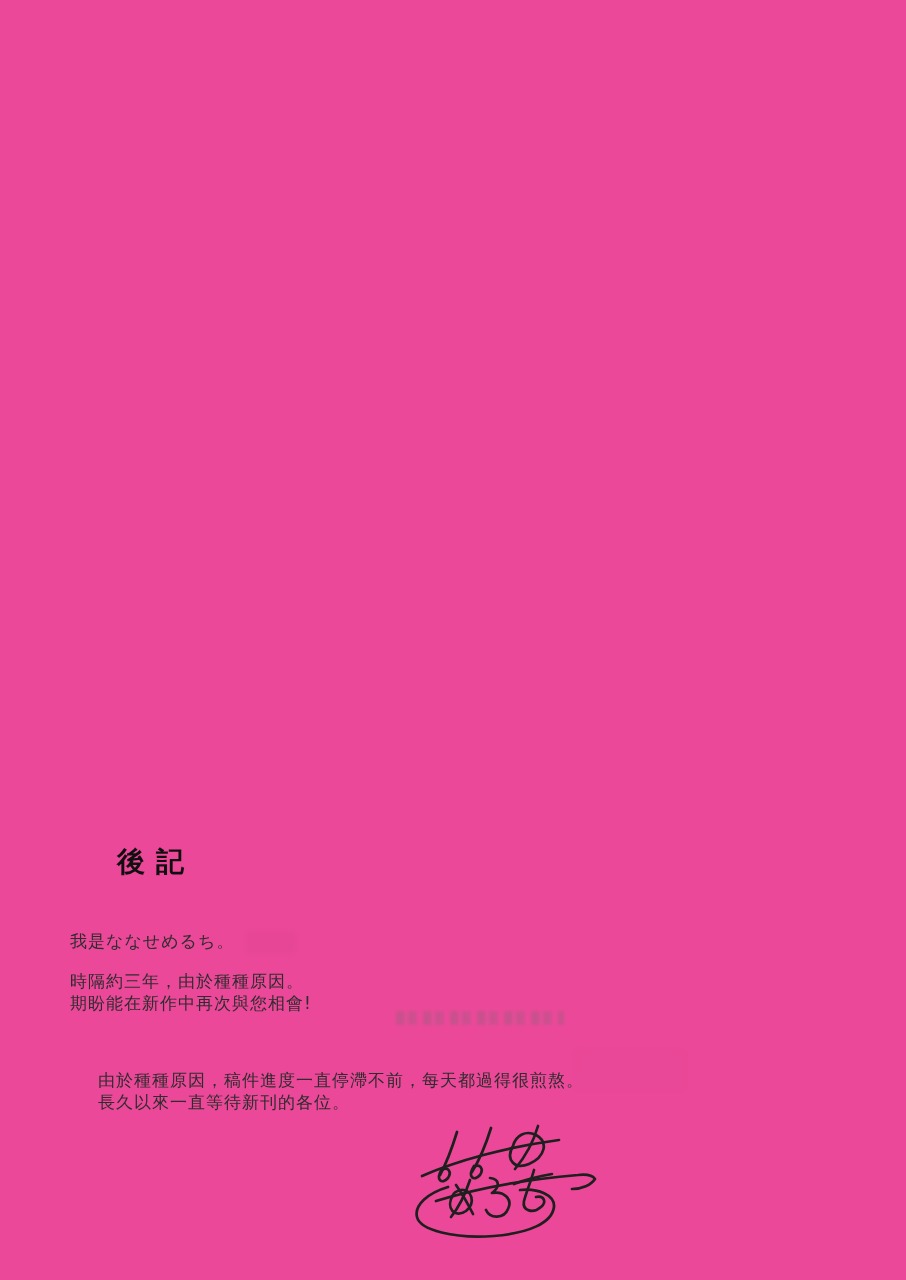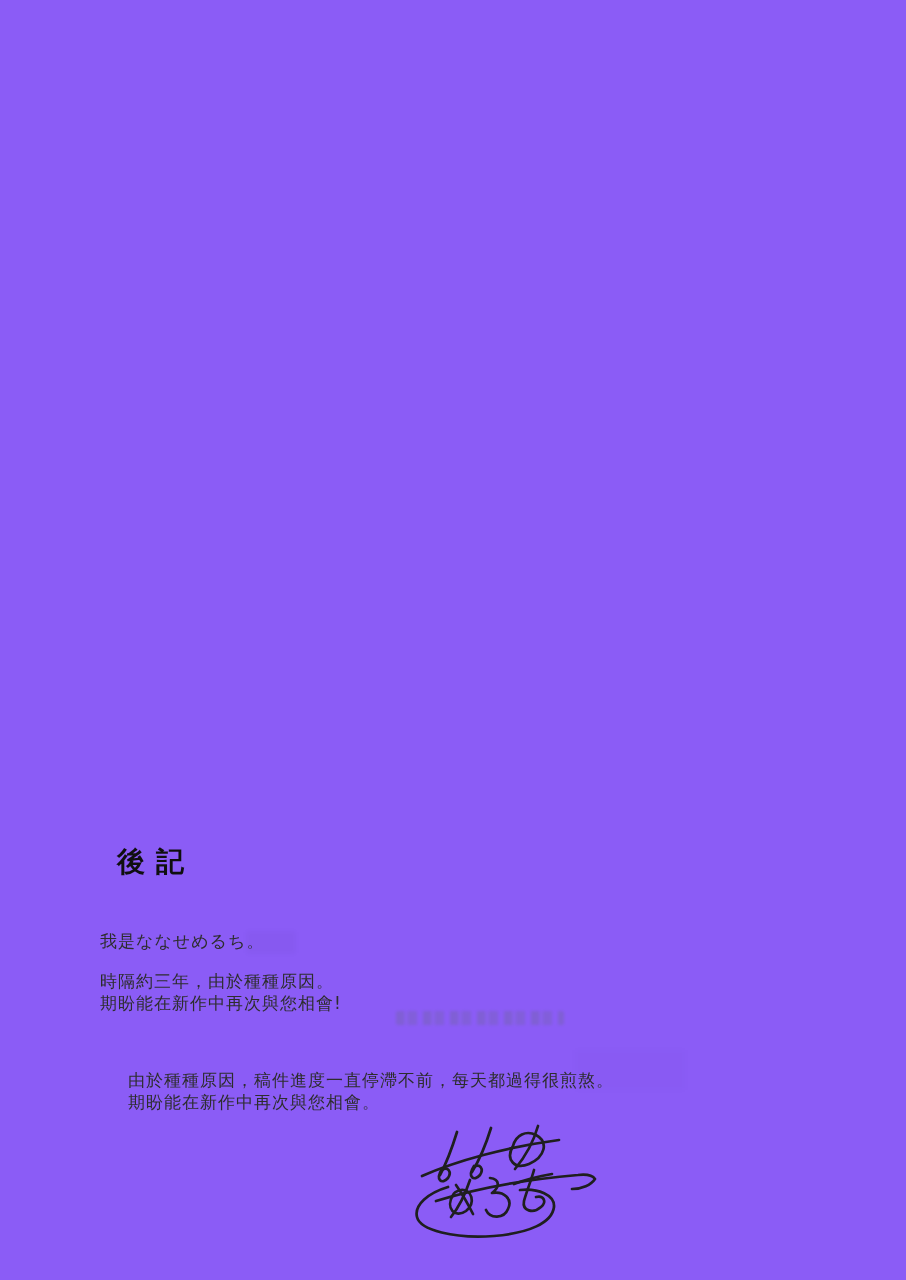--- a/index.html
+++ b/index.html
@@ -4,38 +4,38 @@
 <style>
   html, body {
     margin: 0;
     padding: 0;
     background: #ffffff;
   }
   .page {
     position: relative;
     width: 906px;
     height: 1280px;
-    background: #8b5cf6;
+    background: #ec4899;
     overflow: hidden;
     font-family: "DejaVu Sans", "Liberation Sans", sans-serif;
   }
   .heading {
     position: absolute;
     left: 117px;
     top: 843px;
     margin: 0;
     font-size: 28px;
     font-weight: bold;
     letter-spacing: 11px;
     color: #0f0f0f;
     white-space: pre;
   }
   .para {
     position: absolute;
-    left: 100px;
+    left: 70px;
     margin: 0;
     font-size: 17px;
     line-height: 21.5px;
     letter-spacing: 1px;
     color: #2d2d2d;
   }
   .para .line { white-space: pre; }
   .para-1 { top: 931px; }
   .para-2 { top: 971px; }
   .para-3 { top: 1070px; margin-left: 28px; }
@@ -94,21 +94,21 @@
   <p class="para para-2">
     <span class="line" style="display:block">時隔約三年，由於種種原因。</span>
     <span class="line" style="display:block">期盼能在新作中再次與您相會!</span>
   </p>
 
   <div class="smudge smudge-erased-text"></div>
   <div class="smudge smudge-patch-2"></div>
 
   <p class="para para-3">
     <span class="line" style="display:block">由於種種原因，稿件進度一直停滯不前，每天都過得很煎熬。</span>
-    <span class="line" style="display:block">期盼能在新作中再次與您相會。</span>
+    <span class="line" style="display:block">長久以來一直等待新刊的各位。</span>
   </p>
 
   <div class="signature" role="img" aria-label="ななせめるち">
     <svg viewBox="0 0 200 135" xmlns="http://www.w3.org/2000/svg" fill="none" stroke="#1f1f1f" stroke-width="2.7" stroke-linecap="round" stroke-linejoin="round">
 
       <path d="M16,57 C50,42 100,28 153,21"></path>
       <path d="M51,13 C47,26 41,43 34,56"></path>
       <path d="M36,50 C29,61 36,66 42,59 C46,53 42,47 36,51"></path>
       <path d="M85,9 C81,22 74,40 66,53"></path>
       <path d="M68,47 C61,58 68,63 74,56 C78,50 74,44 68,48"></path>

